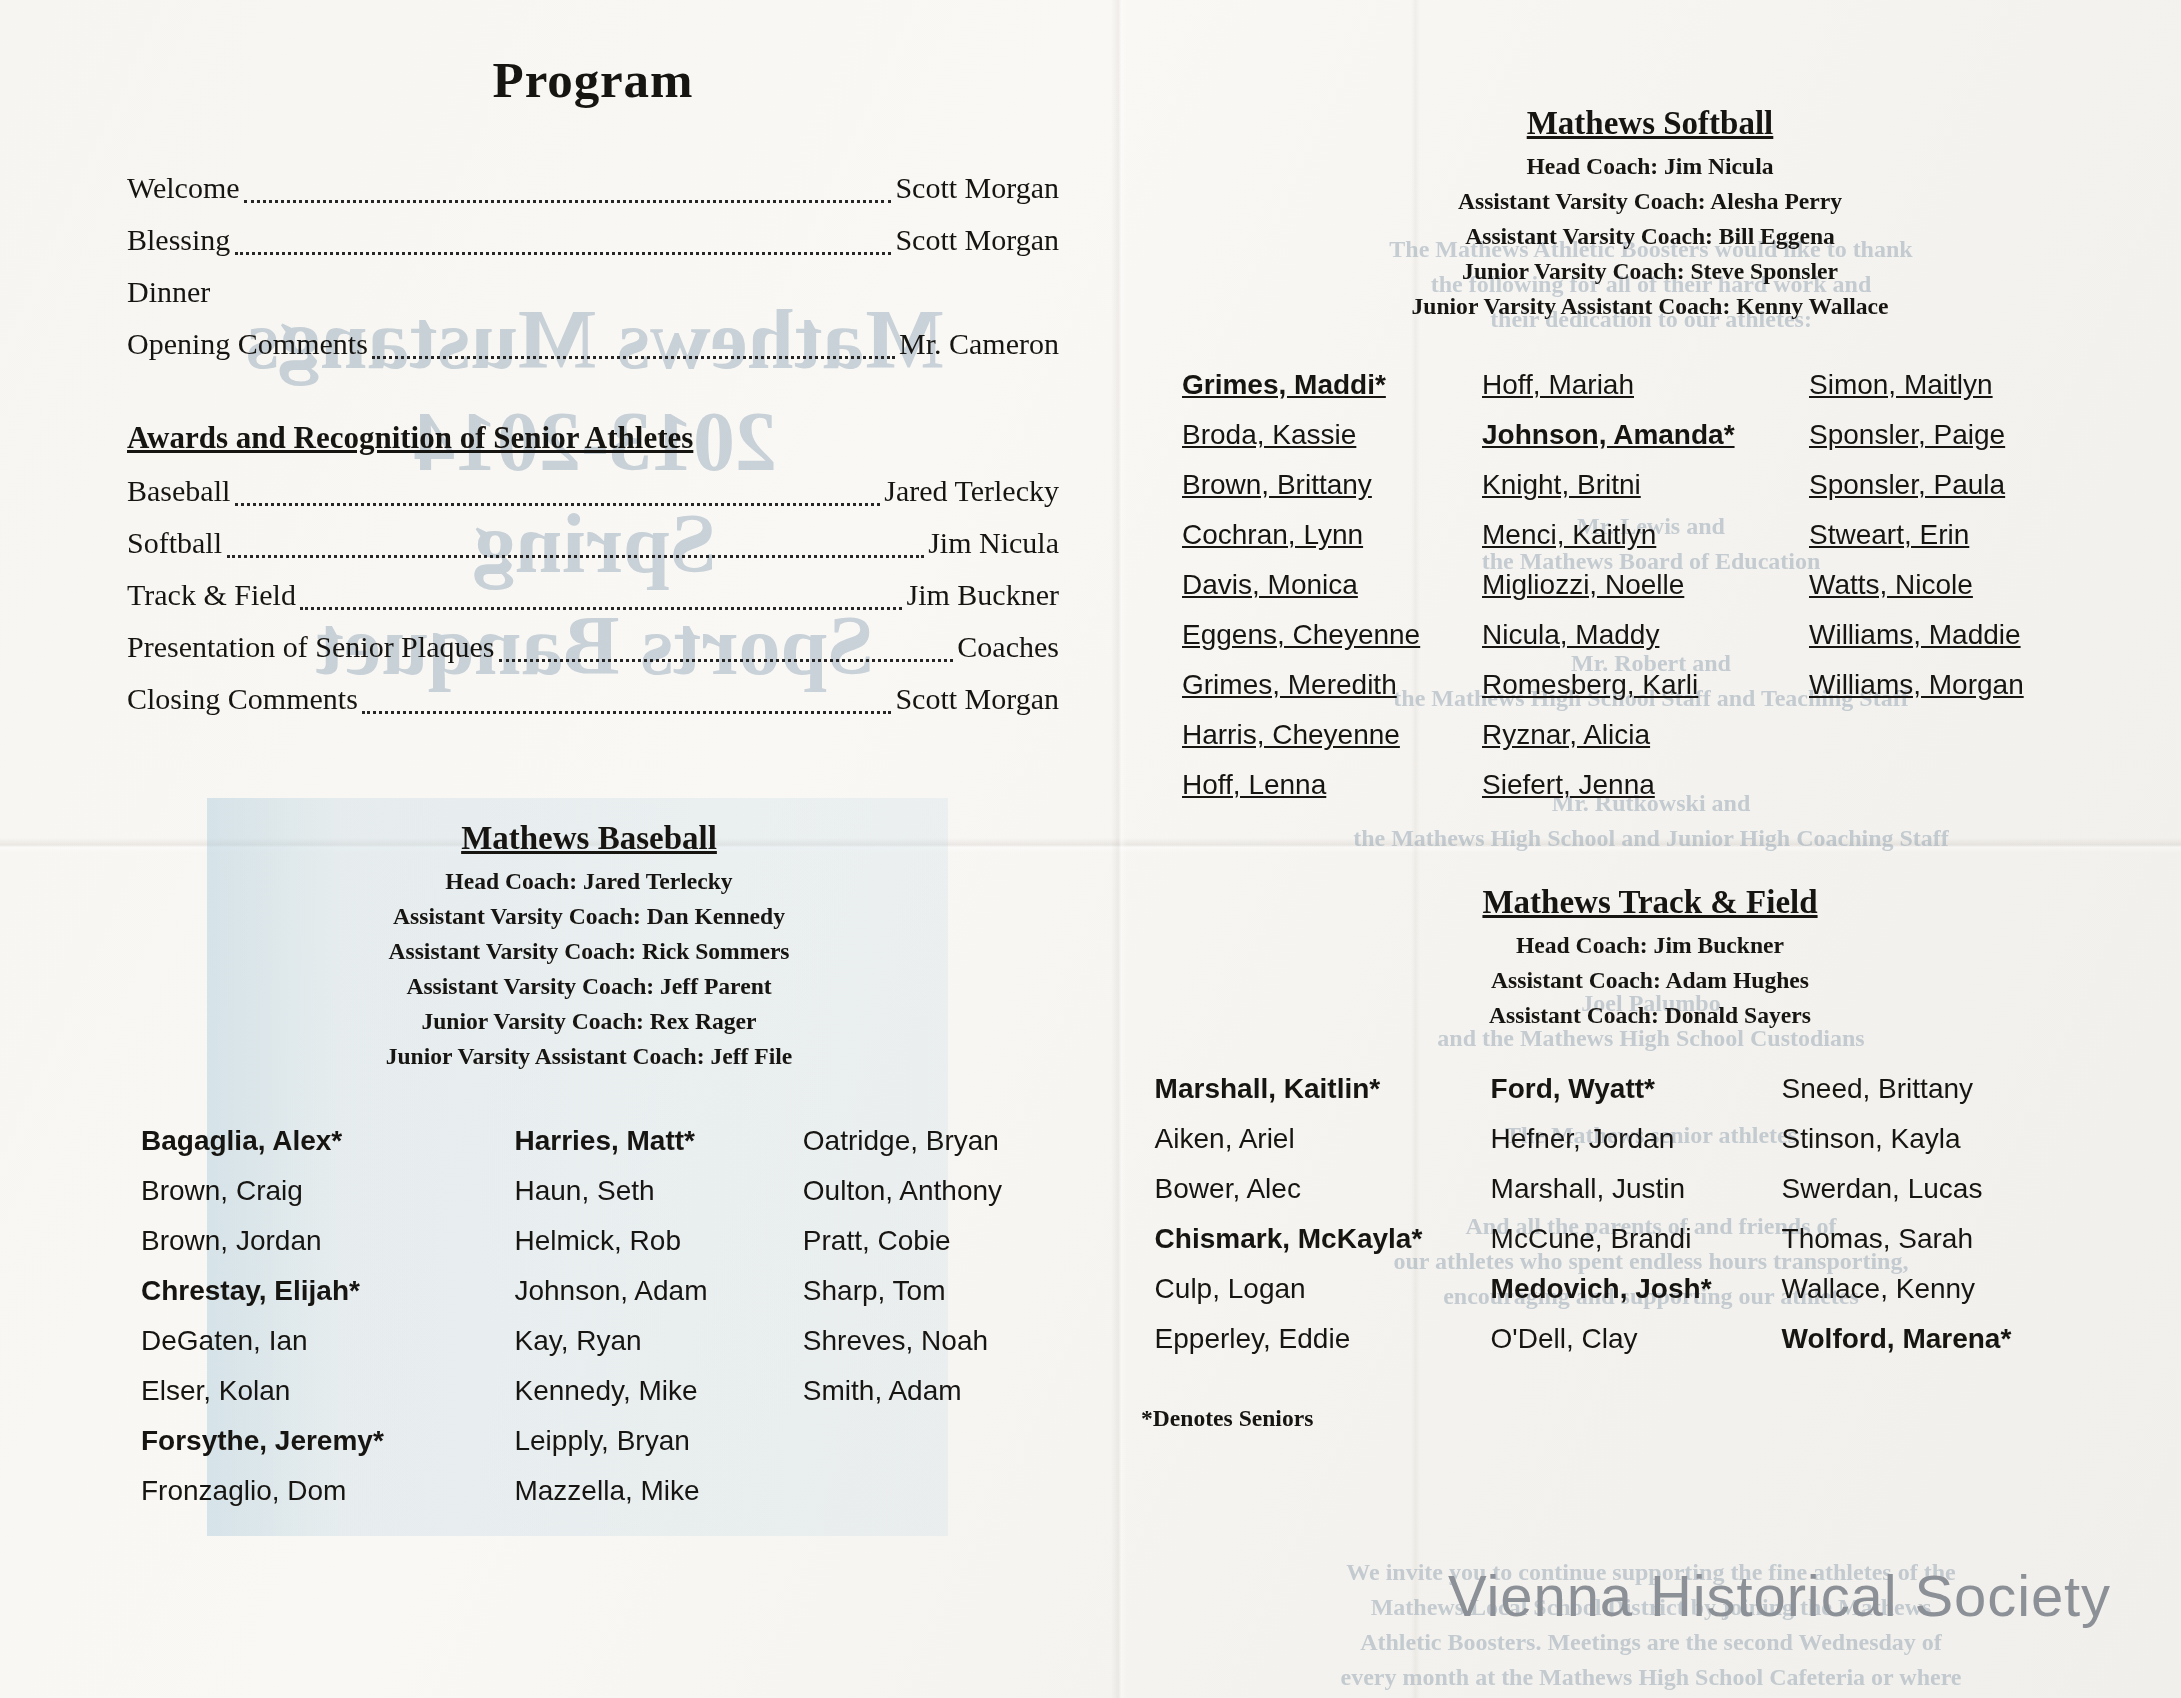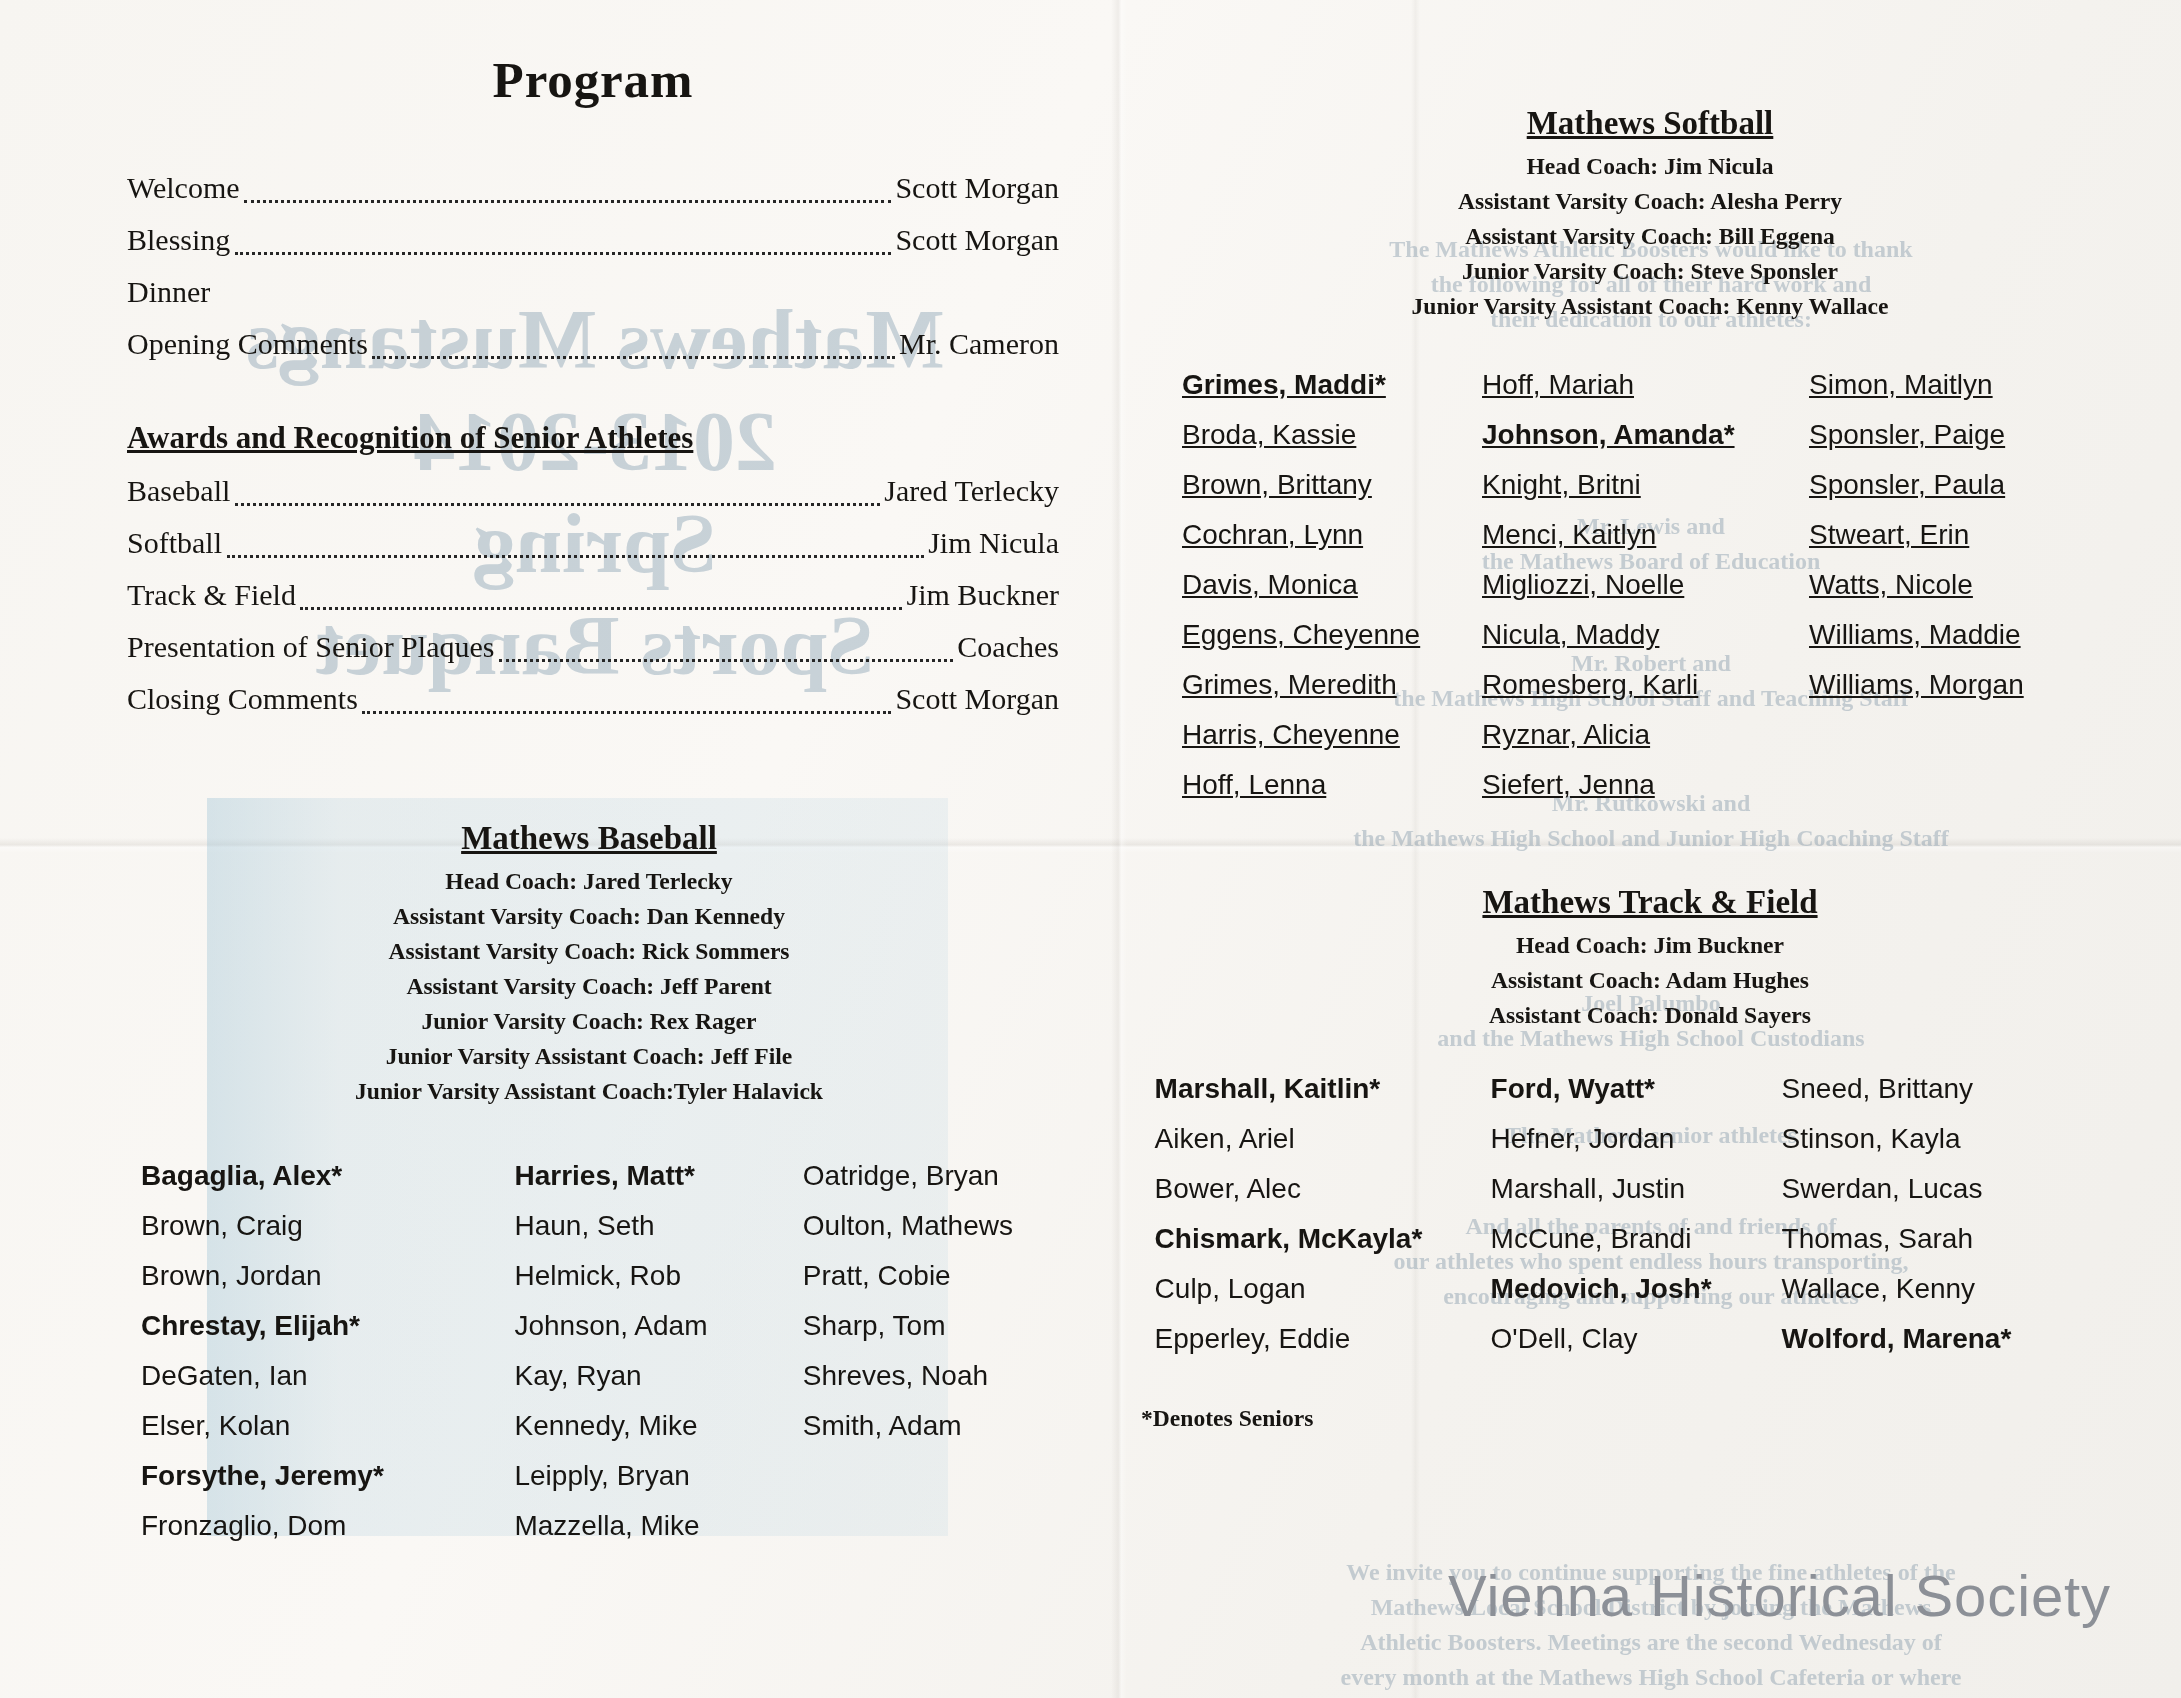--- a/index.html
+++ b/index.html
@@ -184,21 +184,20 @@
 
     <div class="roster-section" id="baseball-section">
       <div class="roster-title">Mathews Baseball</div>
       <div class="coach-lines">
           <div class="coach-line">Head Coach: Jared Terlecky</div>
           <div class="coach-line">Assistant Varsity Coach: Dan Kennedy</div>
           <div class="coach-line">Assistant Varsity Coach: Rick Sommers</div>
           <div class="coach-line">Assistant Varsity Coach: Jeff Parent</div>
           <div class="coach-line">Junior Varsity Coach: Rex Rager</div>
           <div class="coach-line">Junior Varsity Assistant Coach: Jeff File</div>
-          <div class="coach-line">Junior Varsity Assistant Coach:Tyler Halavick</div>
         </div>
       <div class="roster">
           <div class="roster-col">
             <div class="roster-name senior">Bagaglia, Alex*</div>
             <div class="roster-name">Brown, Craig</div>
             <div class="roster-name">Brown, Jordan</div>
             <div class="roster-name senior">Chrestay, Elijah*</div>
             <div class="roster-name">DeGaten, Ian</div>
             <div class="roster-name">Elser, Kolan</div>
             <div class="roster-name senior">Forsythe, Jeremy*</div>
@@ -209,21 +208,21 @@
             <div class="roster-name">Haun, Seth</div>
             <div class="roster-name">Helmick, Rob</div>
             <div class="roster-name">Johnson, Adam</div>
             <div class="roster-name">Kay, Ryan</div>
             <div class="roster-name">Kennedy, Mike</div>
             <div class="roster-name">Leipply, Bryan</div>
             <div class="roster-name">Mazzella, Mike</div>
           </div>
           <div class="roster-col">
             <div class="roster-name">Oatridge, Bryan</div>
-            <div class="roster-name">Oulton, Mathews</div>
+            <div class="roster-name">Oulton, Anthony</div>
             <div class="roster-name">Pratt, Cobie</div>
             <div class="roster-name">Sharp, Tom</div>
             <div class="roster-name">Shreves, Noah</div>
             <div class="roster-name">Smith, Adam</div>
           </div>
         </div>
     </div>
 
     <div class="roster-section" id="softball-section">
       <div class="roster-title">Mathews Softball</div>

